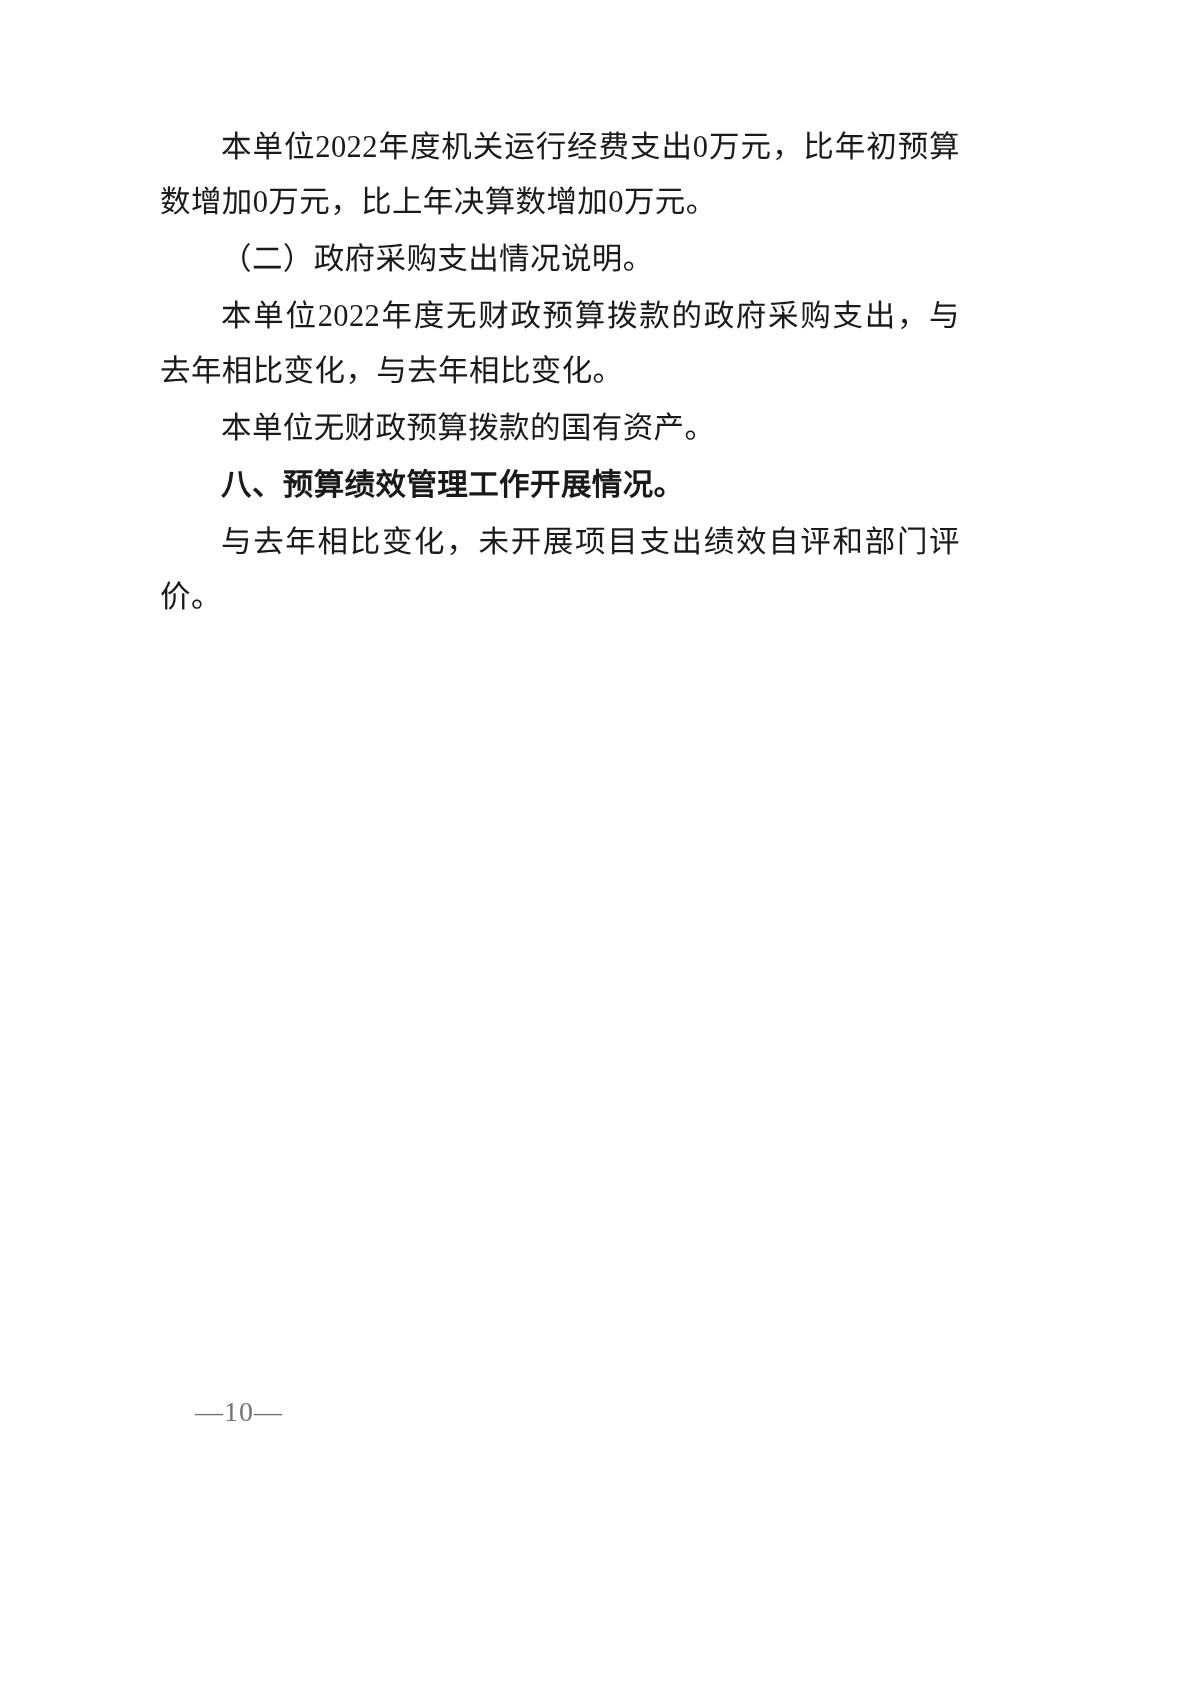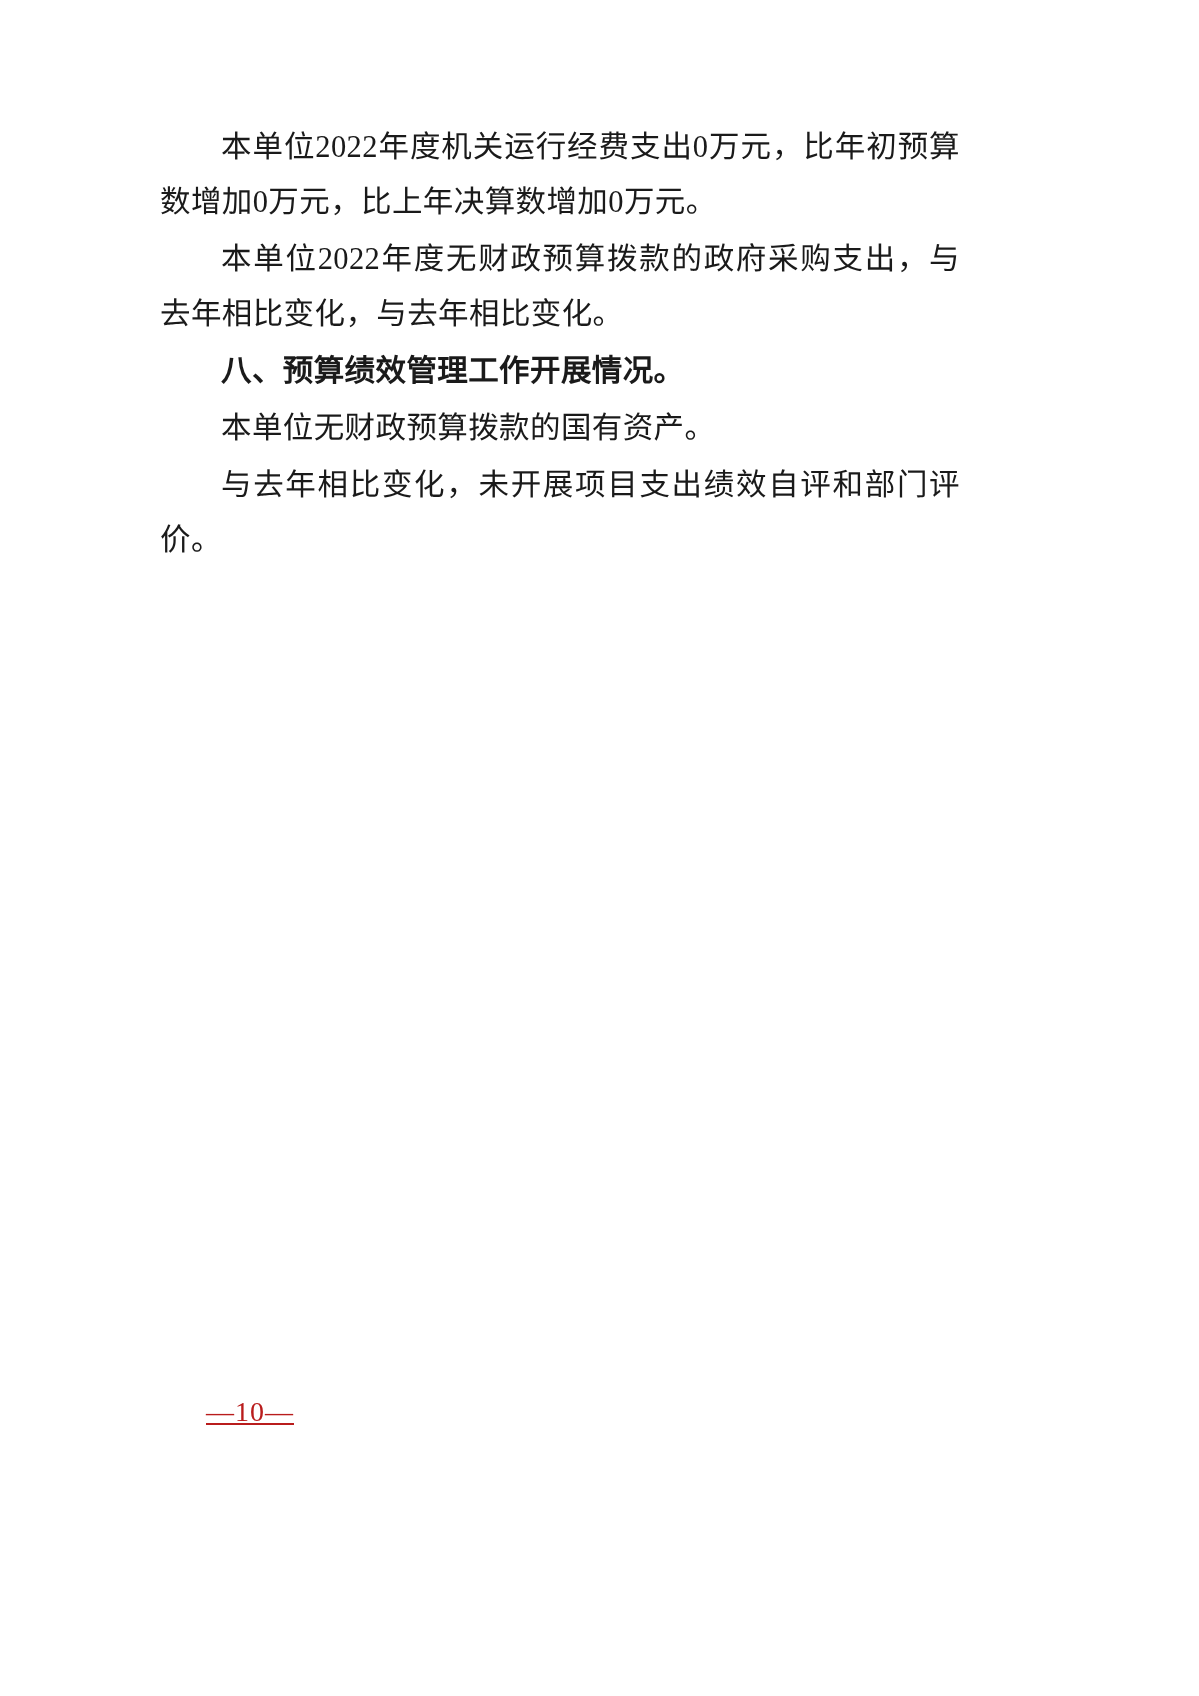--- a/index.html
+++ b/index.html
@@ -32,38 +32,38 @@
     text-justify: inter-ideograph;
     text-indent: 2em;
     letter-spacing: 0.4px;
     font-weight: 400;
   }
   p.para.heading {
     font-weight: bold;
   }
   .page-number {
     position: absolute;
-    left: 206px;
+    left: 195px;
     top: 1395px;
     font-size: 28px;
     line-height: 34px;
     letter-spacing: 1px;
     font-family: "Liberation Serif", "DejaVu Serif", serif;
-    color: #b91c1c;
-    text-decoration: underline;
+    color: #737373;
   }
 </style>
 </head>
 <body>
 
 <div class="page">
 
   <div class="content">
     <p class="para">本单位2022年度机关运行经费支出0万元，比年初预算数增加0万元，比上年决算数增加0万元。</p>
+    <p class="para">（二）政府采购支出情况说明。</p>
     <p class="para">本单位2022年度无财政预算拨款的政府采购支出，与去年相比变化，与去年相比变化。</p>
+    <p class="para">本单位无财政预算拨款的国有资产。</p>
     <p class="para heading">八、预算绩效管理工作开展情况。</p>
-    <p class="para">本单位无财政预算拨款的国有资产。</p>
     <p class="para">与去年相比变化，未开展项目支出绩效自评和部门评价。</p>
   </div>
 
   <div class="page-number">—10—</div>
 
 </div>
 
 </body></html>

